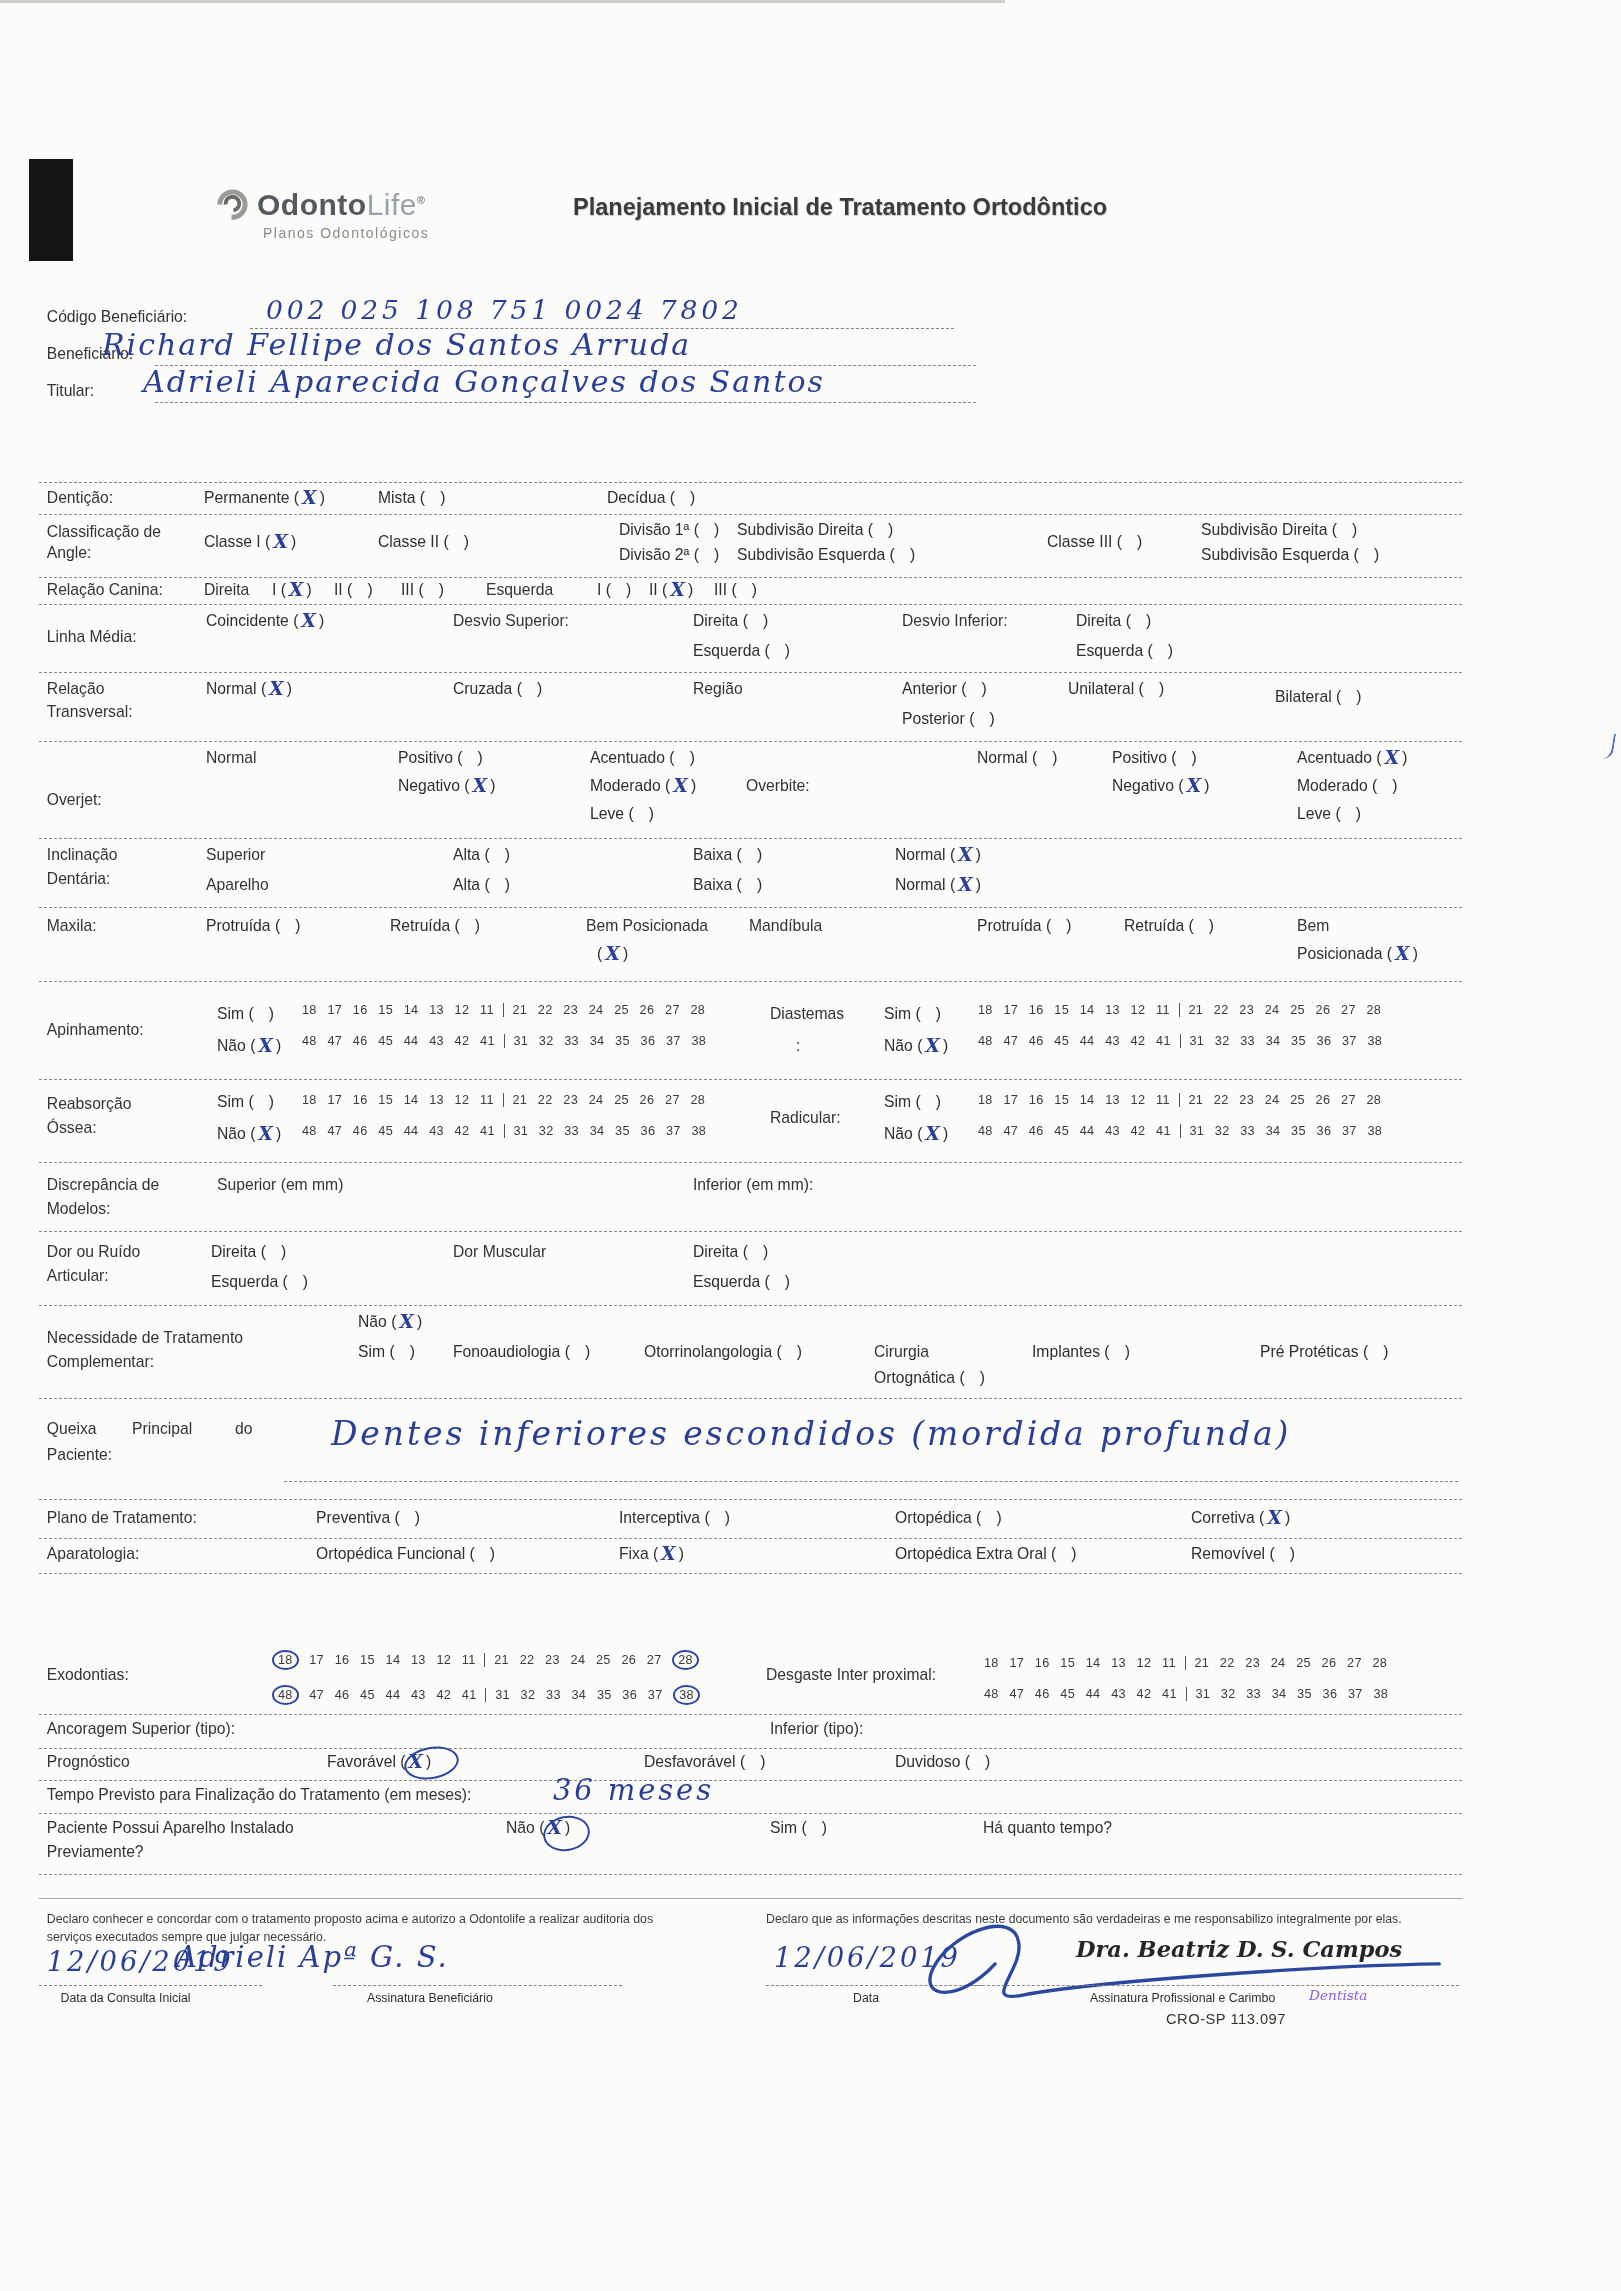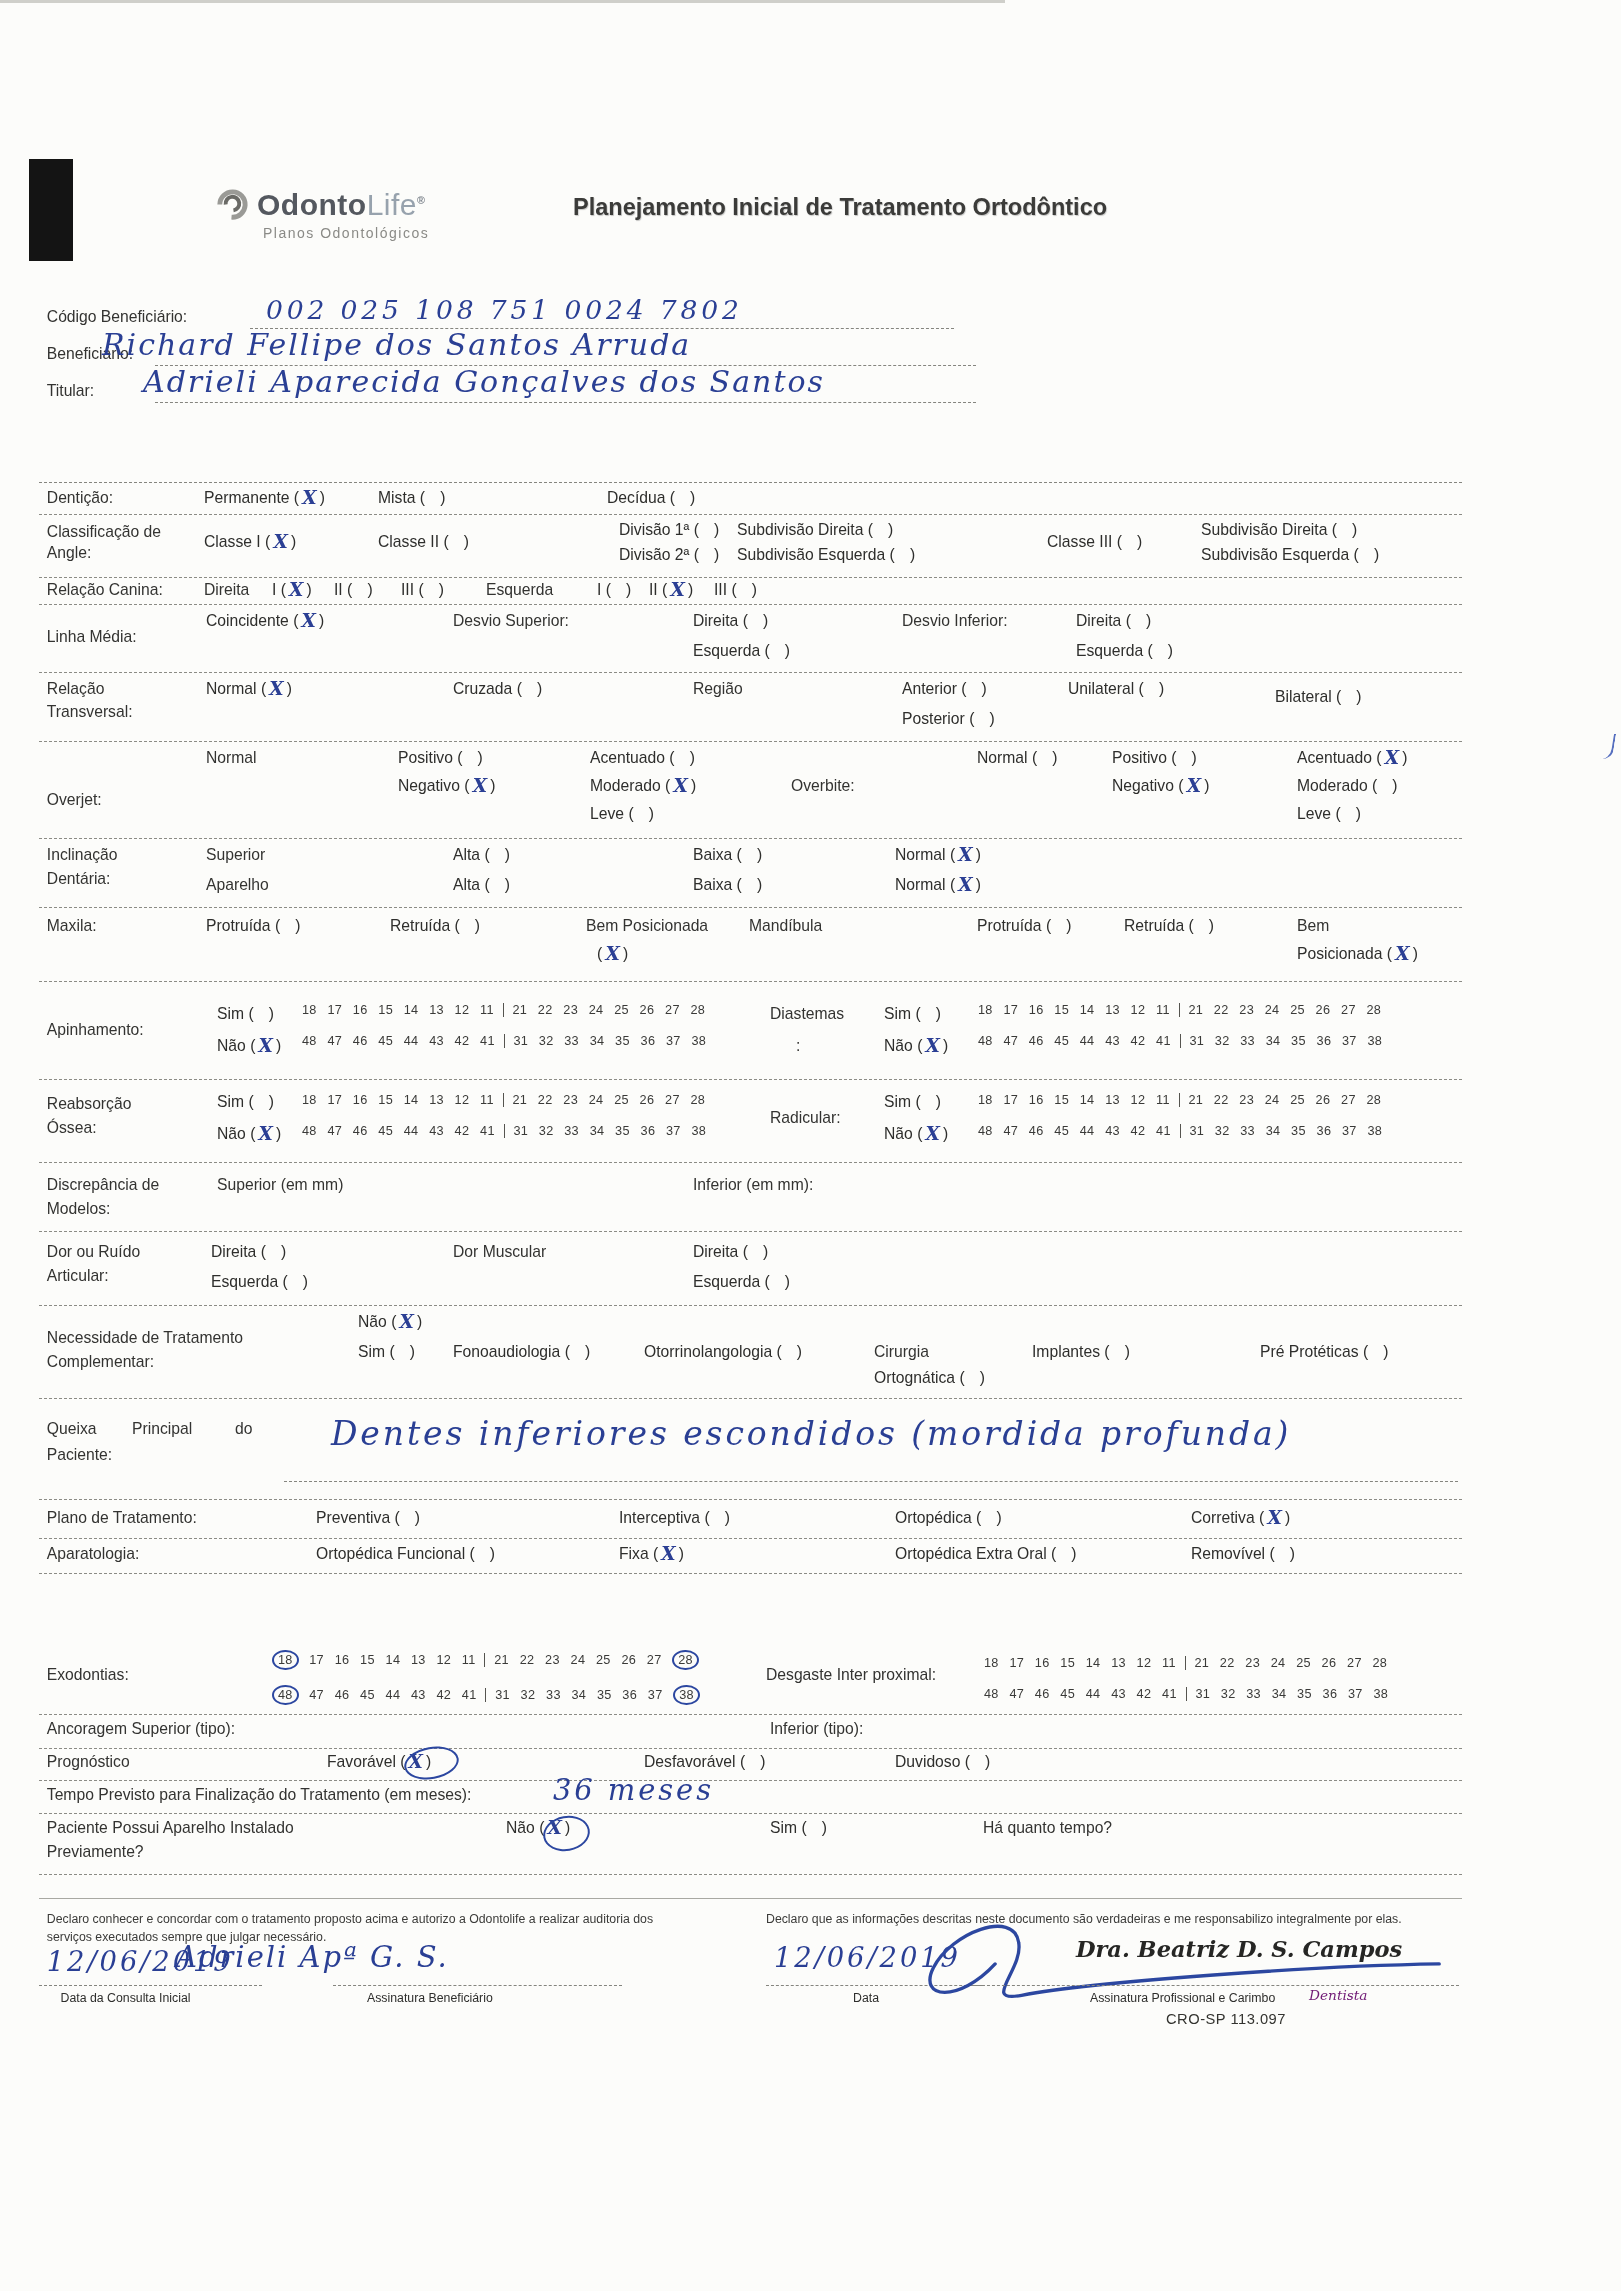--- a/index.html
+++ b/index.html
@@ -45,21 +45,21 @@
   .teeth .half2 { border-left:1px solid #55544f; padding-left:8.8px; margin-left:8.8px; }
   .circ { border:2px solid #2c47a0; border-radius:50%; padding:1px 3.9px; }
 
   .hline { border-bottom:1px dashed #85857f; }
   .loop-mark { border:2.2px solid #2c47a0; border-radius:50%; transform:rotate(-10deg); }
 
   .footer { position:relative; margin-top:23.5px; border-top:1px solid #a8a8a2; height:157px; }
   .decl { white-space:normal; line-height:1.45; color:#3b3b39; }
   .stamp-name { font-family:"DejaVu Serif", serif; font-style:italic; font-weight:bold;
                 font-size:22.5px; color:#262624; }
-  .stamp-role { font-family:"DejaVu Serif", serif; font-style:italic; font-size:13.7px; color:#701a75; }
+  .stamp-role { font-family:"DejaVu Serif", serif; font-style:italic; font-size:13.7px; color:#8b5cf6; }
   .stamp-cro { font-size:14.7px; color:#33332f; letter-spacing:0.5px; }
   .stray { position:absolute; left:1602px; top:733px; width:11.8px; height:27.4px;
            border-right:2.9px solid #3a57b5; border-radius:0 0 11.8px 0; transform:rotate(9deg); opacity:0.85; }
 </style>
 </head>
 <body>
 
 <div class="sheet">
   <div class="scan-edge"></div>
   <div class="corner-bar"></div>
@@ -154,21 +154,21 @@
     </div>
 
     <div class="row" style="height:97px">
       <span class="abs lbl" style="left:167px;top:7.8px">Normal</span>
       <span class="abs lbl" style="left:7.8px;top:49px">Overjet:</span>
       <span class="abs opt" style="left:359px;top:7.8px">Positivo ( <span class="mark off">&nbsp;</span> )</span>
       <span class="abs opt" style="left:359px;top:35px">Negativo ( <span class="mark">X</span> )</span>
       <span class="abs opt" style="left:551px;top:7.8px">Acentuado ( <span class="mark off">&nbsp;</span> )</span>
       <span class="abs opt" style="left:551px;top:35px">Moderado ( <span class="mark">X</span> )</span>
       <span class="abs opt" style="left:551px;top:63px">Leve ( <span class="mark off">&nbsp;</span> )</span>
-      <span class="abs lbl" style="left:752px;top:35px">Overbite:</span>
+      <span class="abs lbl" style="left:707px;top:35px">Overbite:</span>
       <span class="abs opt" style="left:938px;top:7.8px">Normal ( <span class="mark off">&nbsp;</span> )</span>
       <span class="abs opt" style="left:1073px;top:7.8px">Positivo ( <span class="mark off">&nbsp;</span> )</span>
       <span class="abs opt" style="left:1073px;top:35px">Negativo ( <span class="mark">X</span> )</span>
       <span class="abs opt" style="left:1258px;top:7.8px">Acentuado ( <span class="mark">X</span> )</span>
       <span class="abs opt" style="left:1258px;top:35px">Moderado ( <span class="mark off">&nbsp;</span> )</span>
       <span class="abs opt" style="left:1258px;top:63px">Leve ( <span class="mark off">&nbsp;</span> )</span>
     </div>
 
     <div class="row" style="height:69px">
       <span class="abs lbl" style="left:7.8px;top:7.8px">Inclinação</span>

